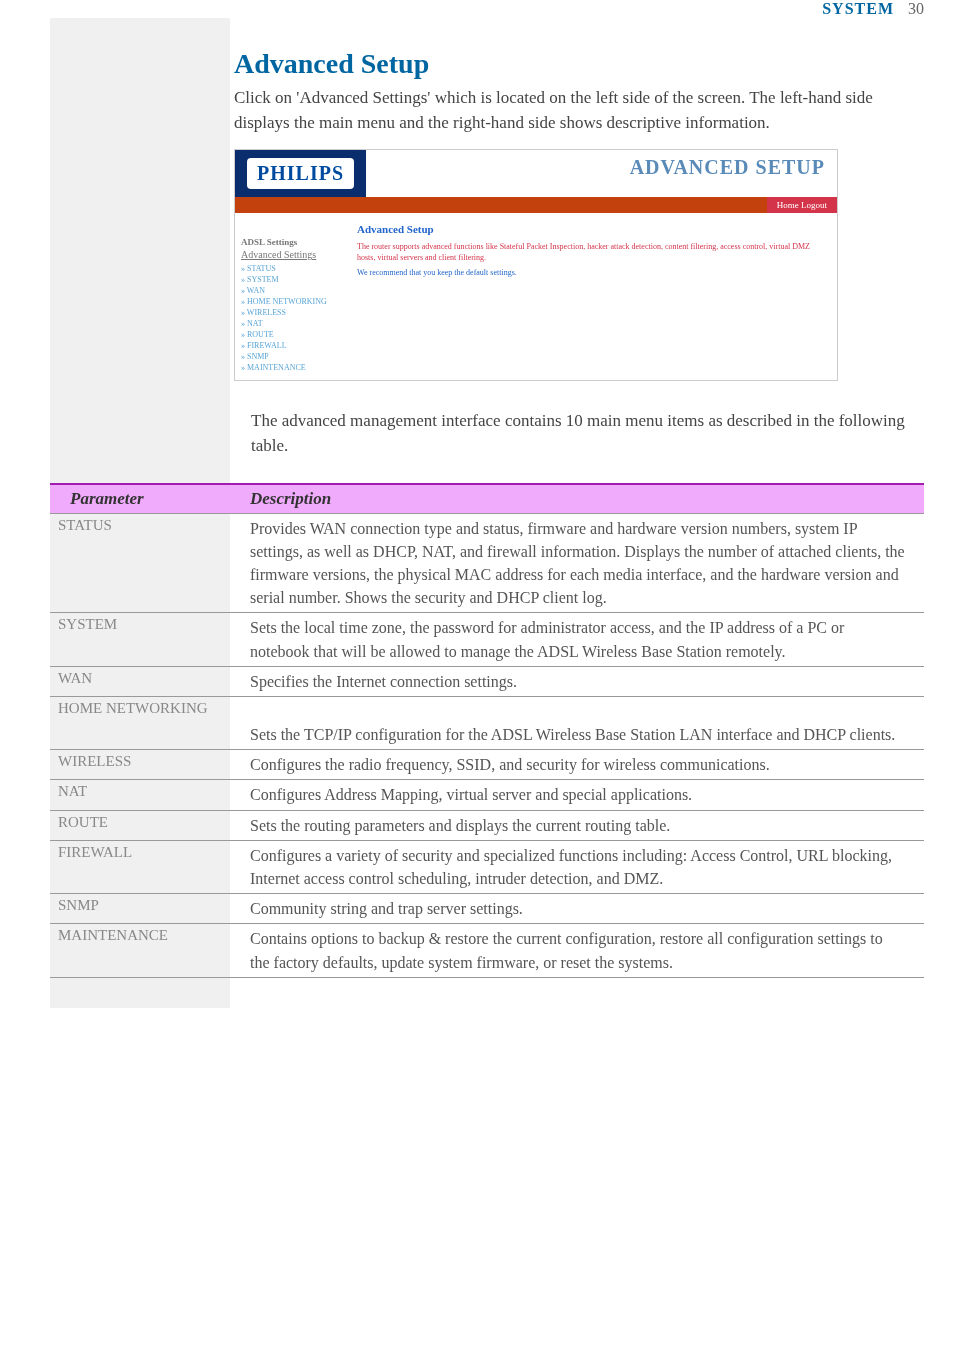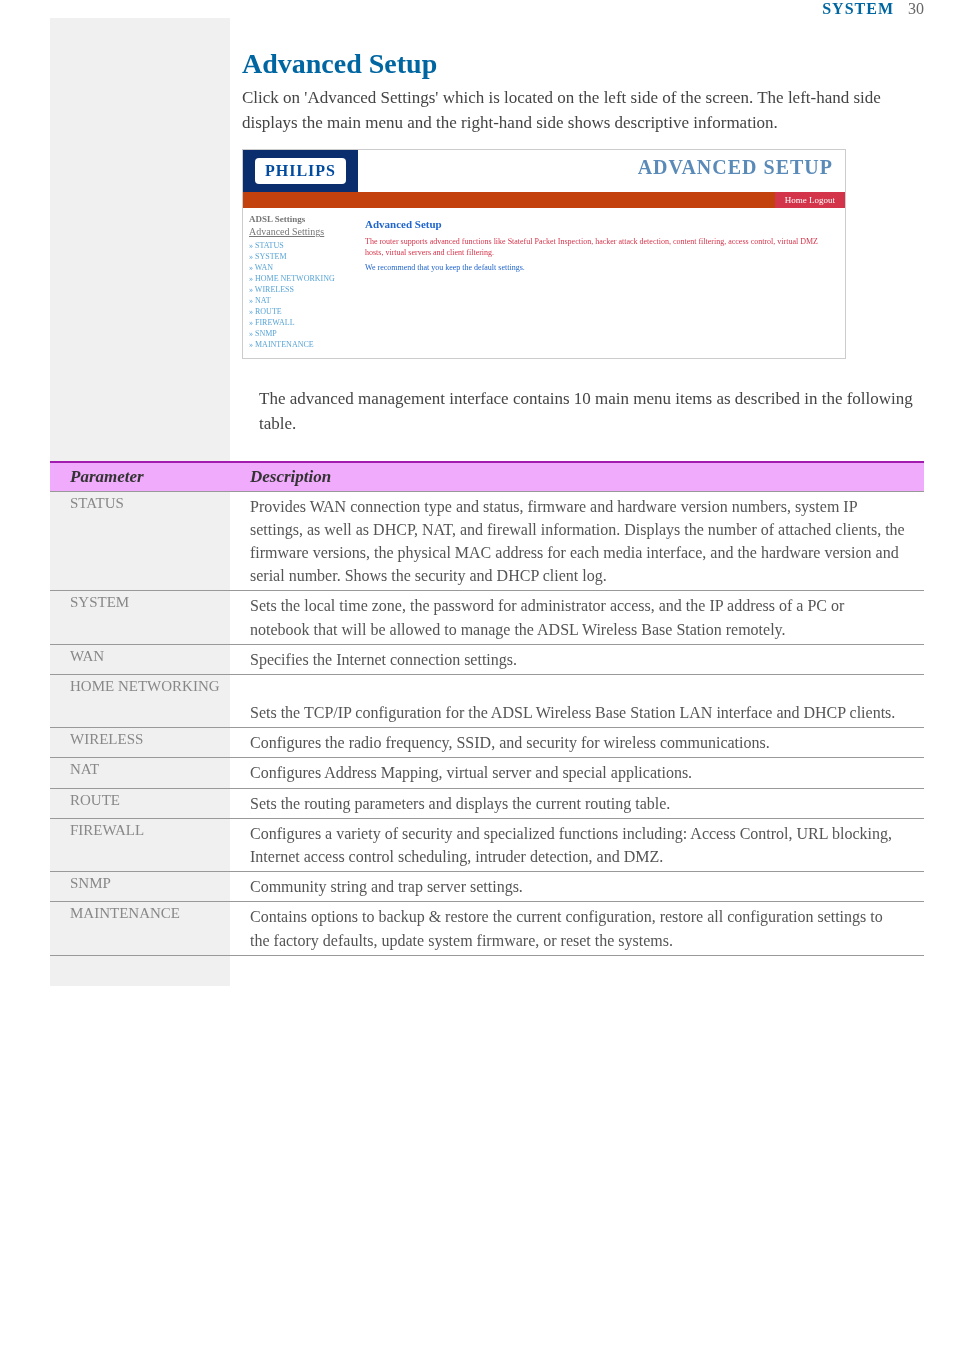--- a/index.html
+++ b/index.html
@@ -4,47 +4,47 @@
   <style>
     * { margin: 0; padding: 0; box-sizing: border-box; }
     body { font-family: Georgia, 'Times New Roman', serif; background: #fff; width: 954px; }
     .page { display: flex; }
     .left-margin { width: 50px; flex-shrink: 0; }
     .left-accent { width: 180px; background: #f0f0f0; flex-shrink: 0; }
     .content { flex: 1; padding: 30px 30px 30px 0; }
     .header-row { display: flex; justify-content: flex-end; padding: 0 30px 0 0; }
     .lang { color: #0066a1; font-weight: bold; font-size: 16px; letter-spacing: 1px; }
     .pagenum { color: #666; font-size: 16px; margin-left: 14px; }
-    .main-content { padding-left: 12px; }
+    .main-content { padding-left: 4px; }
     h1 { color: #0066a1; font-size: 28px; font-weight: bold; margin-bottom: 6px; }
     .intro { color: #444; font-size: 17px; line-height: 1.45; margin-bottom: 14px; }
     .screenshot { border: 1px solid #ccc; margin: 8px 0 28px 0; width: 604px; }
     .ss-top { display: flex; }
     .ss-logo-cell { background: #0a2d6e; padding: 8px 12px; }
-    .ss-logo { background: #fff; color: #004a9f; font-weight: bold; font-size: 16px; padding: 4px 10px; display: inline-block; border-radius: 4px; letter-spacing: 1px; }
+    .ss-logo { background: #fff; color: #004a9f; font-weight: bold; font-size: 20px; padding: 4px 10px; display: inline-block; border-radius: 4px; letter-spacing: 1px; }
     .ss-title-cell { flex: 1; text-align: right; padding: 6px 12px 0 0; }
     .ss-title { color: #5a8bb8; font-size: 20px; font-weight: bold; letter-spacing: 1px; }
     .ss-bar { background: #c2410c; display: flex; justify-content: flex-end; }
     .ss-tag { background: #d4344a; color: #fff; font-size: 9px; padding: 3px 10px; }
     .ss-body { display: flex; min-height: 150px; }
-    .ss-nav { width: 110px; background: #fff; padding: 6px 6px; font-size: 8px; }
+    .ss-nav { width: 110px; background: #fff; padding: 6px 6px; font-size: 8px; margin-top: 18px; }
     .ss-nav-h { color: #777; font-weight: bold; margin-bottom: 2px; font-size: 9px; }
     .ss-nav-h2 { color: #777; margin-bottom: 4px; font-size: 10px; text-decoration: underline; }
     .ss-nav-item { color: #5aa5d6; margin: 2px 0; font-size: 8px; }
     .ss-main { flex: 1; padding: 10px 12px; }
     .ss-main-h { color: #2266cc; font-size: 11px; font-weight: bold; margin-bottom: 6px; }
     .ss-main-p { color: #d4344a; font-size: 8px; line-height: 1.4; margin-bottom: 4px; }
     .ss-main-p2 { color: #2266cc; font-size: 8px; }
     .mid-text { color: #444; font-size: 17px; line-height: 1.45; margin: 0 0 24px 17px; }
     .table-area { margin-left: -180px; }
     .table-header { display: flex; border-top: 2px solid #a21caf; border-bottom: 1px solid #999; background: #f0abfc; font-style: italic; }
     .col-param { width: 200px; padding: 4px 0 4px 20px; font-weight: bold; color: #333; font-size: 17px; }
     .col-desc { flex: 1; padding: 4px 10px 4px 0; font-weight: bold; color: #333; font-size: 17px; }
     .table-row { display: flex; border-bottom: 1px solid #999; }
-    .param-cell { width: 200px; padding: 3px 0 3px 20px; color: #888; font-size: 15px; }
+    .param-cell { width: 200px; padding: 3px 0 3px 8px; color: #888; font-size: 15px; }
     .desc-cell { flex: 1; padding: 3px 18px 3px 0; color: #555; font-size: 16px; line-height: 1.45; }
   </style>
 </head>
 <body>
 
 <div class="header-row">
   <span class="lang">SYSTEM</span>
   <span class="pagenum">30</span>
 </div>
 

